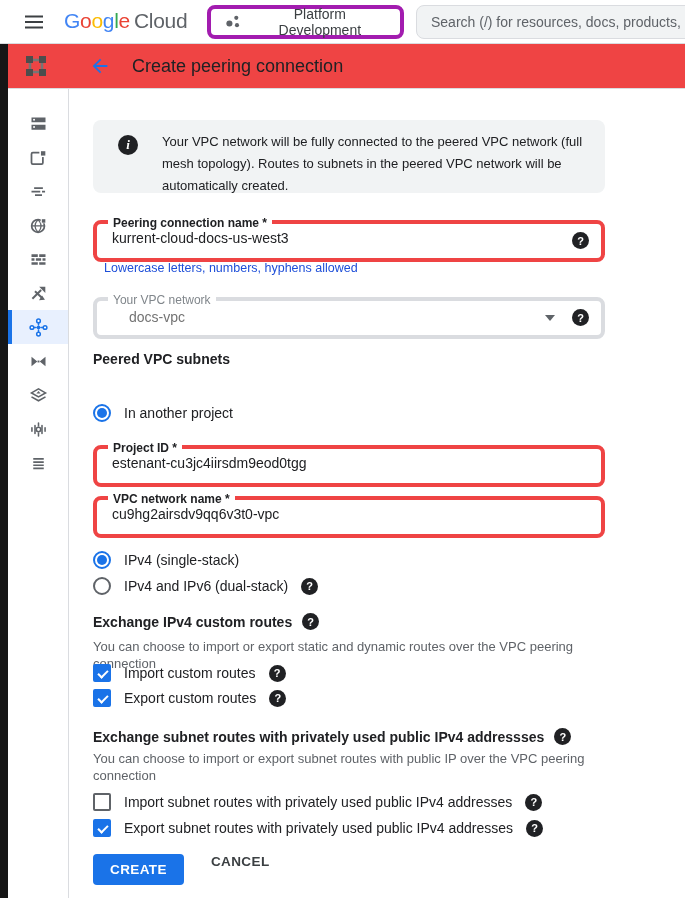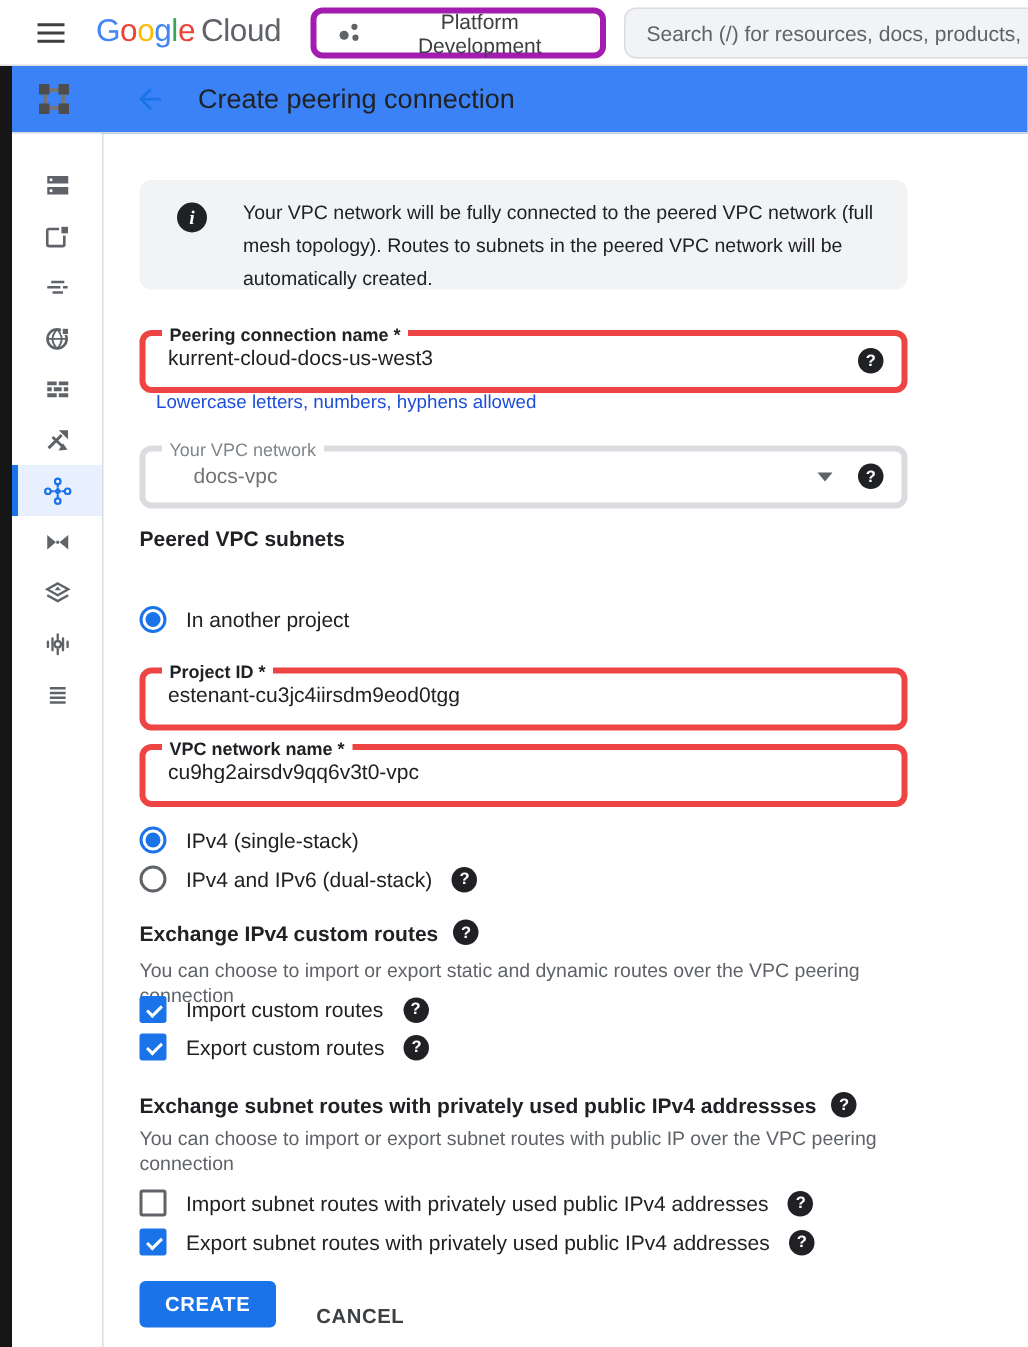--- a/index.html
+++ b/index.html
@@ -18,21 +18,21 @@
     background:#fff; border:4px solid #a21caf; border-radius:8px; display:flex;
     align-items:center; gap:9px; padding:0 12px; font-size:14px; color:#3c4043;
     font-family:inherit; cursor:pointer; }
   .searchbox { position:absolute; left:416px; top:5px; height:34px; width:310px;
     background:#f1f3f4; border:1px solid #dadce0; border-radius:8px; padding:0 14px;
     font-size:14px; color:#5f6368; font-family:inherit; outline:none; }
   .searchbox::placeholder { color:#5f6368; opacity:1; }
 
   
   .subheader { position:absolute; left:0; top:44px; width:685px; height:45px;
-    background:#3b82f6; border-bottom:1px solid #dadce0; z-index:4; }
+    background:#ef4444; border-bottom:1px solid #dadce0; z-index:4; }
   .product-icon { position:absolute; left:23px; top:9px; width:26px; height:26px; }
   .back-btn { position:absolute; left:88px; top:11px; width:24px; height:24px;
     background:none; border:none; cursor:pointer; }
   .page-title { position:absolute; left:132px; top:12px; font-size:18px;
     font-weight:400; color:#202124; }
 
   
   .black-strip { position:absolute; left:0; top:44px; width:8px; height:854px;
     background:#161616; z-index:6; }
   .vdivider { position:absolute; left:68px; top:44px; width:1px; height:854px;
@@ -90,21 +90,21 @@
   .radio.checked { border-color:#1a73e8; }
   .radio.checked::after { content:""; position:absolute; inset:2px;
     border-radius:50%; background:#1a73e8; }
   .checkbox { width:18px; height:18px; flex:0 0 18px; border:2px solid #5f6368;
     border-radius:2px; position:relative; cursor:pointer; background:#fff; }
   .checkbox.checked { background:#1a73e8; border-color:#1a73e8; }
   .checkbox.checked::after { content:""; position:absolute; left:2.5px; top:3.5px;
     width:8px; height:4px; border-left:2.2px solid #fff; border-bottom:2.2px solid #fff;
     transform:rotate(-45deg); }
 
-  .actions { display:flex; align-items:flex-end; }
+  .actions { display:flex; align-items:flex-start; }
   .btn-create { background:#1a73e8; color:#fff; border:none; border-radius:4px;
     font-size:13.5px; font-weight:700; letter-spacing:.4px; padding:8px 17px;
     font-family:inherit; cursor:pointer; }
   .btn-cancel { background:none; border:none; color:#3c4043; font-size:13.5px;
     font-weight:700; letter-spacing:.4px; margin-left:27px; font-family:inherit;
     cursor:pointer; }
 </style>
 </head>
 <body>
 

